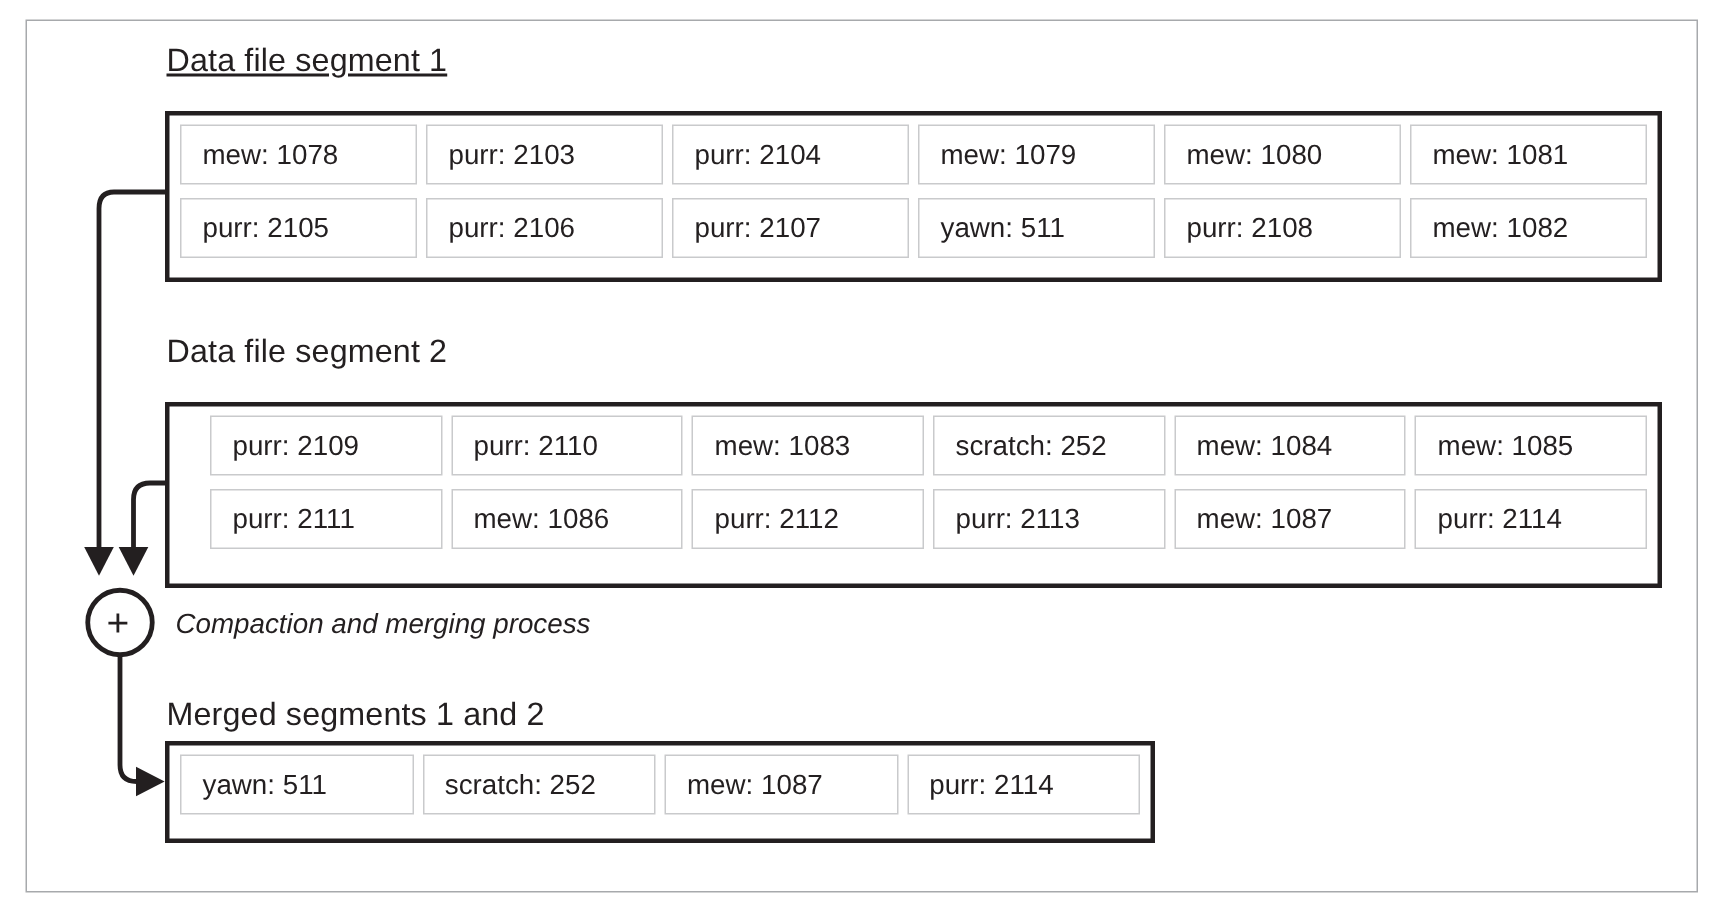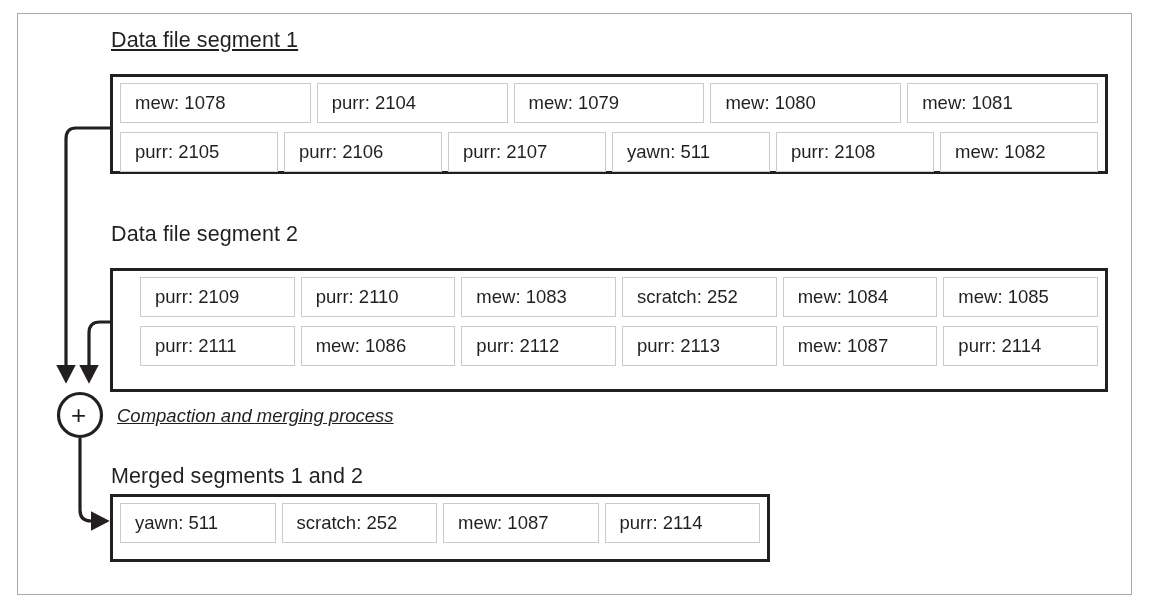--- a/index.html
+++ b/index.html
@@ -126,23 +126,24 @@
 
     <path d="M 80 438 L 80 510 Q 80 521 91 521 L 104 521" fill="none" stroke="#231f20" stroke-width="3.2" marker-end="url(#arrowhead)"></path>
 
     <circle cx="80" cy="415" r="21.5" fill="#ffffff" stroke="#231f20" stroke-width="3.2"></circle>
   </svg>
 
   <div class="plus-glyph" style="left:71px; top:402px;">+</div>
 
   <div class="section-title" style="left:111px; top:28px;text-decoration:underline;">Data file segment 1</div>
 
-  <div class="segment-box" style="left:110px; top:74px; width:998px; height:100px;">
+  <div class="segment-box" style="left:110px; top:74px; width:998px; height:114px;">
     <div class="row">
       <div class="cell cell-6">mew: 1078</div>
+      <div class="cell cell-6">purr: 2103</div>
       <div class="cell cell-6">purr: 2104</div>
       <div class="cell cell-6">mew: 1079</div>
       <div class="cell cell-6">mew: 1080</div>
       <div class="cell cell-6">mew: 1081</div>
     </div>
     <div class="row">
       <div class="cell cell-6">purr: 2105</div>
       <div class="cell cell-6">purr: 2106</div>
       <div class="cell cell-6">purr: 2107</div>
       <div class="cell cell-6">yawn: 511</div>
@@ -165,21 +166,21 @@
     <div class="row">
       <div class="cell cell-6">purr: 2111</div>
       <div class="cell cell-6">mew: 1086</div>
       <div class="cell cell-6">purr: 2112</div>
       <div class="cell cell-6">purr: 2113</div>
       <div class="cell cell-6">mew: 1087</div>
       <div class="cell cell-6">purr: 2114</div>
     </div>
   </div>
 
-  <div class="caption-italic" style="left:117px; top:405px;text-decoration:underline;">Compaction and merging process</div>
+  <div class="caption-italic" style="left:117px; top:405px;">Compaction and merging process</div>
 
   <div class="section-title" style="left:111px; top:452px;margin-top:12px;">Merged segments 1 and 2</div>
 
   <div class="segment-box" style="left:110px; top:494px; width:660px; height:68px;">
     <div class="row">
       <div class="cell cell-4">yawn: 511</div>
       <div class="cell cell-4">scratch: 252</div>
       <div class="cell cell-4">mew: 1087</div>
       <div class="cell cell-4">purr: 2114</div>
     </div>

